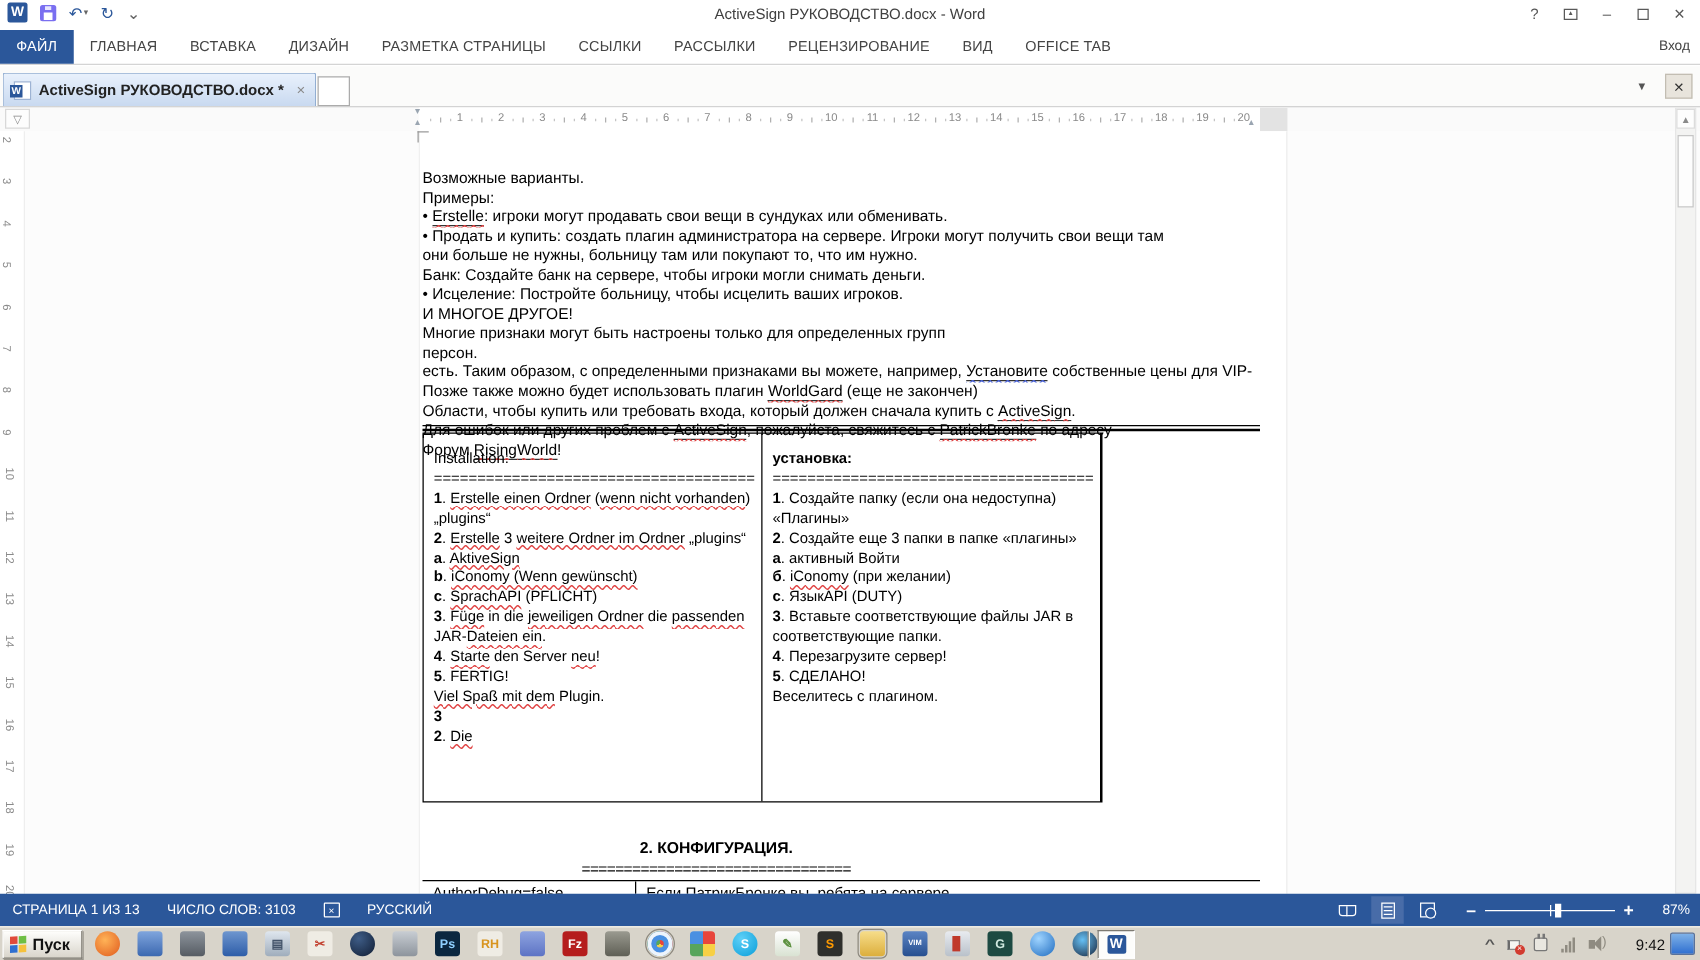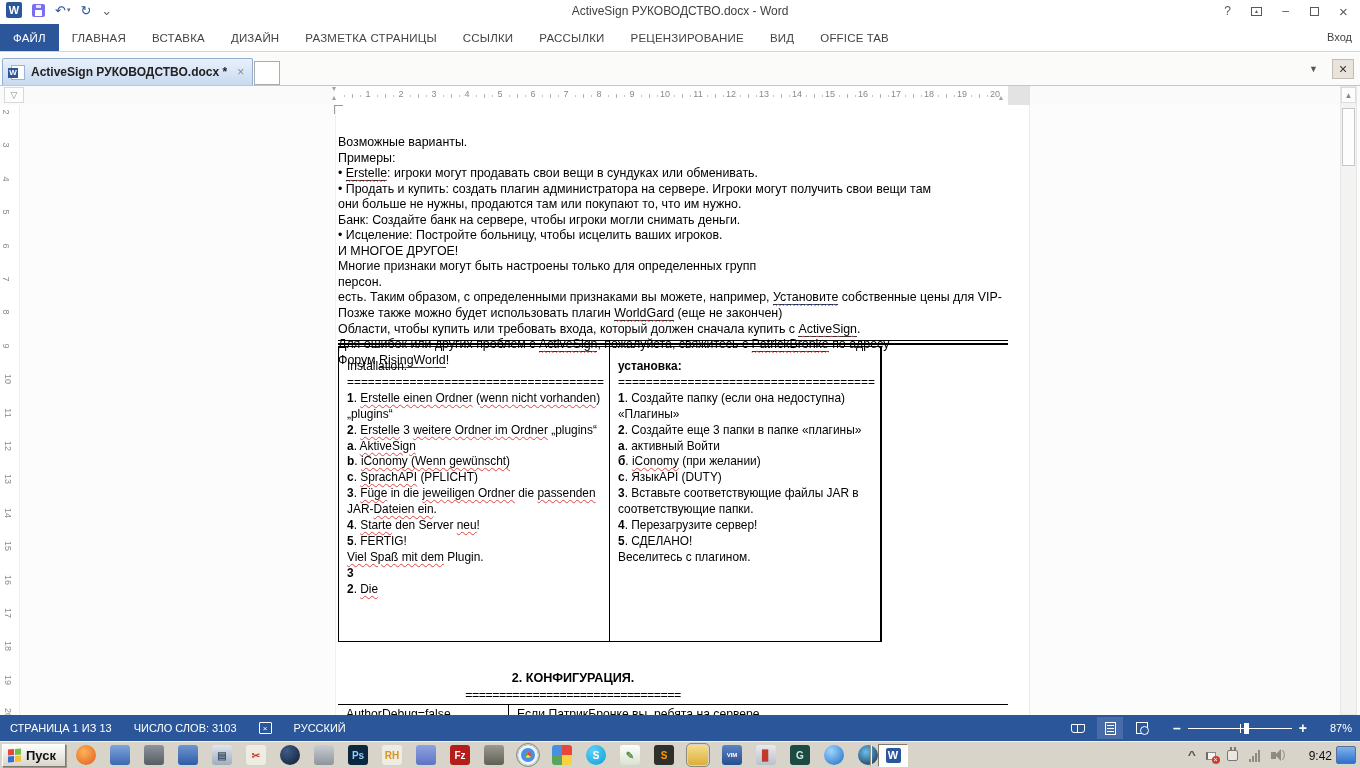--- a/index.html
+++ b/index.html
@@ -307,21 +307,21 @@
     <div id="vsb-up">▲</div>
     <div id="vsb-thumb"></div>
   </div>
 </div>
 
 <div id="doc-text">
     <div class="ln"><span>Возможные варианты.</span></div>
     <div class="ln"><span>Примеры:</span></div>
     <div class="ln"><span>• </span><span class="sq-red ul">Erstelle</span><span>: игроки могут продавать свои вещи в сундуках или обменивать.</span></div>
     <div class="ln"><span>• Продать и купить: создать плагин администратора на сервере. Игроки могут получить свои вещи там</span></div>
-    <div class="ln"><span>они больше не нужны, продаются там или покупают то, что им нужно.</span></div>
+    <div class="ln"><span>они больше не нужны, больницу там или покупают то, что им нужно.</span></div>
     <div class="ln"><span>Банк: Создайте банк на сервере, чтобы игроки могли снимать деньги.</span></div>
     <div class="ln"><span>• Исцеление: Постройте больницу, чтобы исцелить ваших игроков.</span></div>
     <div class="ln"><span>И МНОГОЕ ДРУГОЕ!</span></div>
     <div class="ln"><span>Многие признаки могут быть настроены только для определенных групп</span></div>
     <div class="ln"><span>персон.</span></div>
     <div class="ln"><span>есть. Таким образом, с определенными признаками вы можете, например, </span><span class="sq-blue ul">Установите</span><span> собственные цены для VIP-</span></div>
     <div class="ln"><span>Позже также можно будет использовать плагин </span><span class="sq-red ul">WorldGard</span><span> (еще не закончен)</span></div>
     <div class="ln"><span>Области, чтобы купить или требовать входа, который должен сначала купить с </span><span class="sq-red ul">ActiveSign</span><span>.</span></div>
     <div class="ln"><span>Для ошибок или других проблем с </span><span class="sq-red ul">ActiveSign</span><span>, пожалуйста, свяжитесь с </span><span class="sq-red ul">PatrickBronke</span><span> по адресу</span></div>
     <div class="ln"><span>Форум </span><span class="sq-red ul">RisingWorld</span><span>!</span></div>

